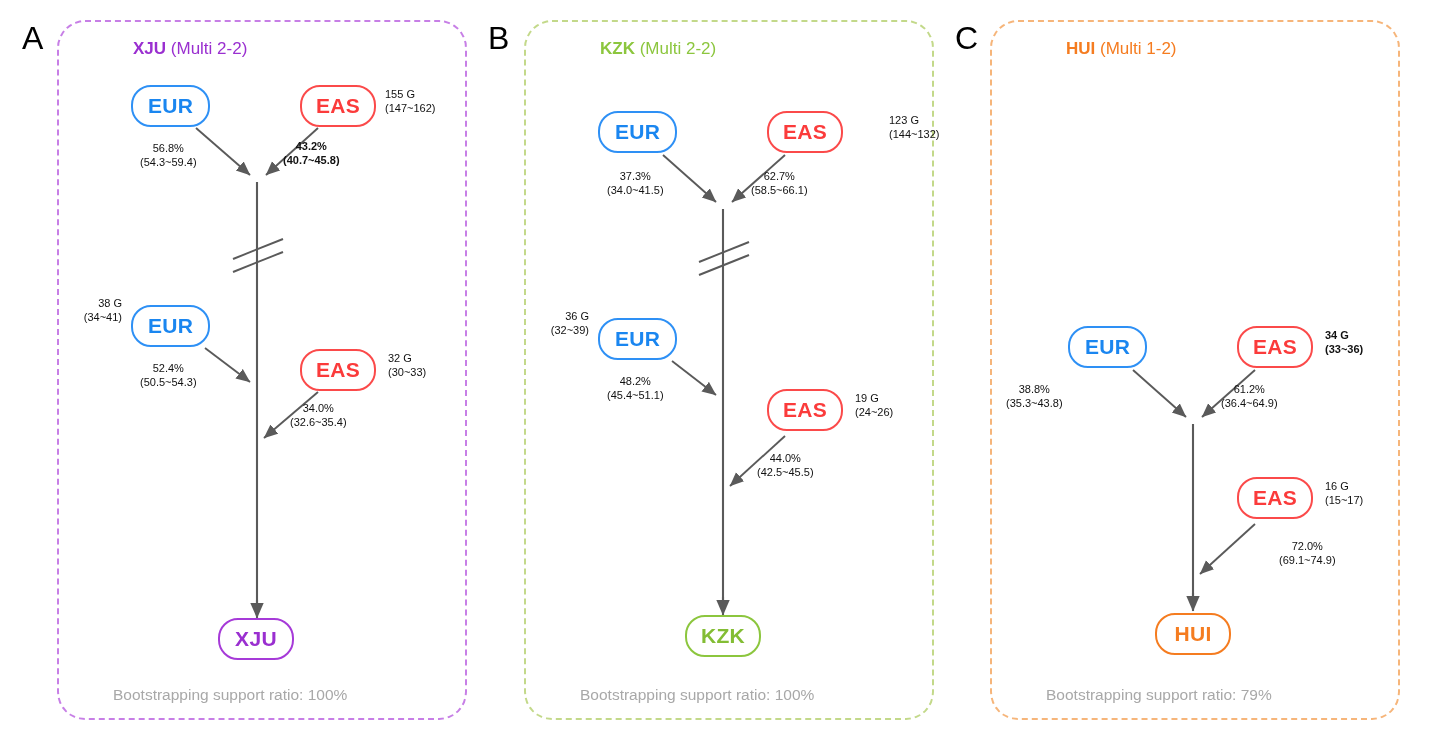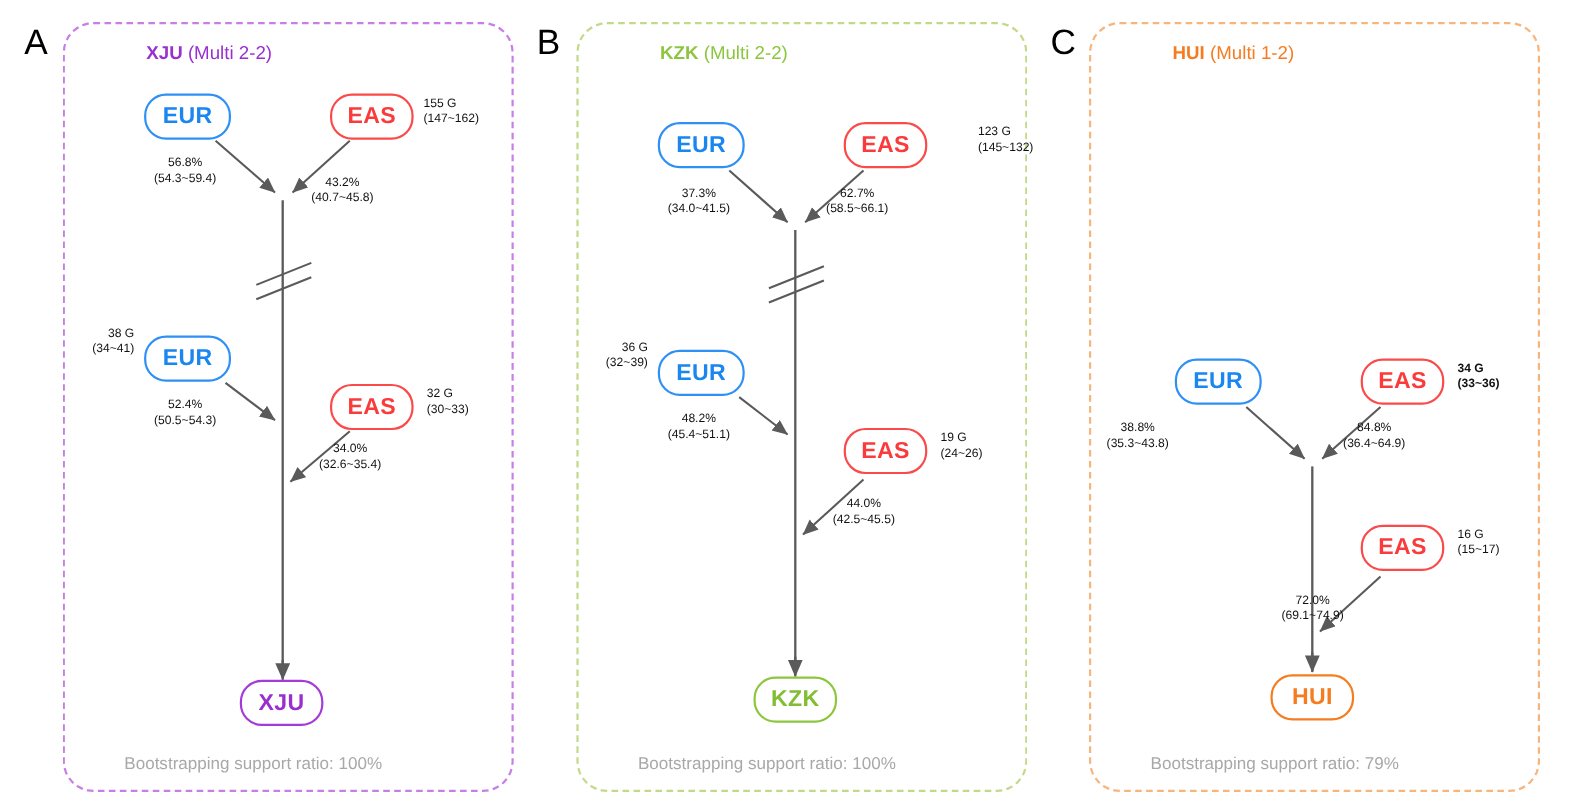--- a/index.html
+++ b/index.html
@@ -91,21 +91,21 @@
   <div class="node eas" style="left:300px;top:85px;width:76px;height:42px;">EAS</div>
   <div class="lbl" style="left:385px;top:88px;">
     <div>155 G</div>
     <div>(147~162)</div>
   </div>
 
   <div class="lbl c" style="left:140px;top:142px;">
     <div>56.8%</div>
     <div>(54.3~59.4)</div>
   </div>
-  <div class="lbl c" style="left:283px;top:160px;">
+  <div class="lbl c" style="left:283px;top:140px;font-weight:bold;">
     <div>43.2%</div>
     <div>(40.7~45.8)</div>
   </div>
 
   <div class="lbl r" style="left:54px;top:297px;width:68px;">
     <div>38 G</div>
     <div>(34~41)</div>
   </div>
   <div class="node eur" style="left:131px;top:305px;width:79px;height:42px;">EUR</div>
 
@@ -132,21 +132,21 @@
   <div class="panel b" style="left:524px;top:20px;width:410px;height:700px;"></div>
   <div class="panel-title b" style="left:555px;top:40px;">
     <span class="tgt">KZK</span>
     <span class="sub">(Multi 2-2)</span>
   </div>
 
   <div class="node eur" style="left:598px;top:111px;width:79px;height:42px;">EUR</div>
   <div class="node eas" style="left:767px;top:111px;width:76px;height:42px;">EAS</div>
   <div class="lbl" style="left:855px;top:114px;margin-left:34px;">
     <div>123 G</div>
-    <div>(145~132)</div>
+    <div>(144~132)</div>
   </div>
 
   <div class="lbl c" style="left:607px;top:170px;">
     <div>37.3%</div>
     <div>(34.0~41.5)</div>
   </div>
   <div class="lbl c" style="left:751px;top:170px;">
     <div>62.7%</div>
     <div>(58.5~66.1)</div>
   </div>
@@ -188,31 +188,31 @@
   <div class="lbl" style="left:1325px;top:329px;font-weight:bold;">
     <div>34 G</div>
     <div>(33~36)</div>
   </div>
 
   <div class="lbl c" style="left:1006px;top:383px;">
     <div>38.8%</div>
     <div>(35.3~43.8)</div>
   </div>
   <div class="lbl c" style="left:1221px;top:383px;">
-    <div>84.8%</div>
+    <div>61.2%</div>
     <div>(36.4~64.9)</div>
   </div>
 
   <div class="node eas" style="left:1237px;top:477px;width:76px;height:42px;">EAS</div>
   <div class="lbl" style="left:1325px;top:480px;">
     <div>16 G</div>
     <div>(15~17)</div>
   </div>
 
-  <div class="lbl c" style="left:1165px;top:540px;">
+  <div class="lbl c" style="left:1279px;top:540px;">
     <div>72.0%</div>
     <div>(69.1~74.9)</div>
   </div>
 
   <div class="node hui" style="left:1155px;top:613px;width:76px;height:42px;">HUI</div>
   <div class="footer" style="left:1046px;top:686px;">Bootstrapping support ratio: 79%</div>
 
 </div>
 
 </body></html>

